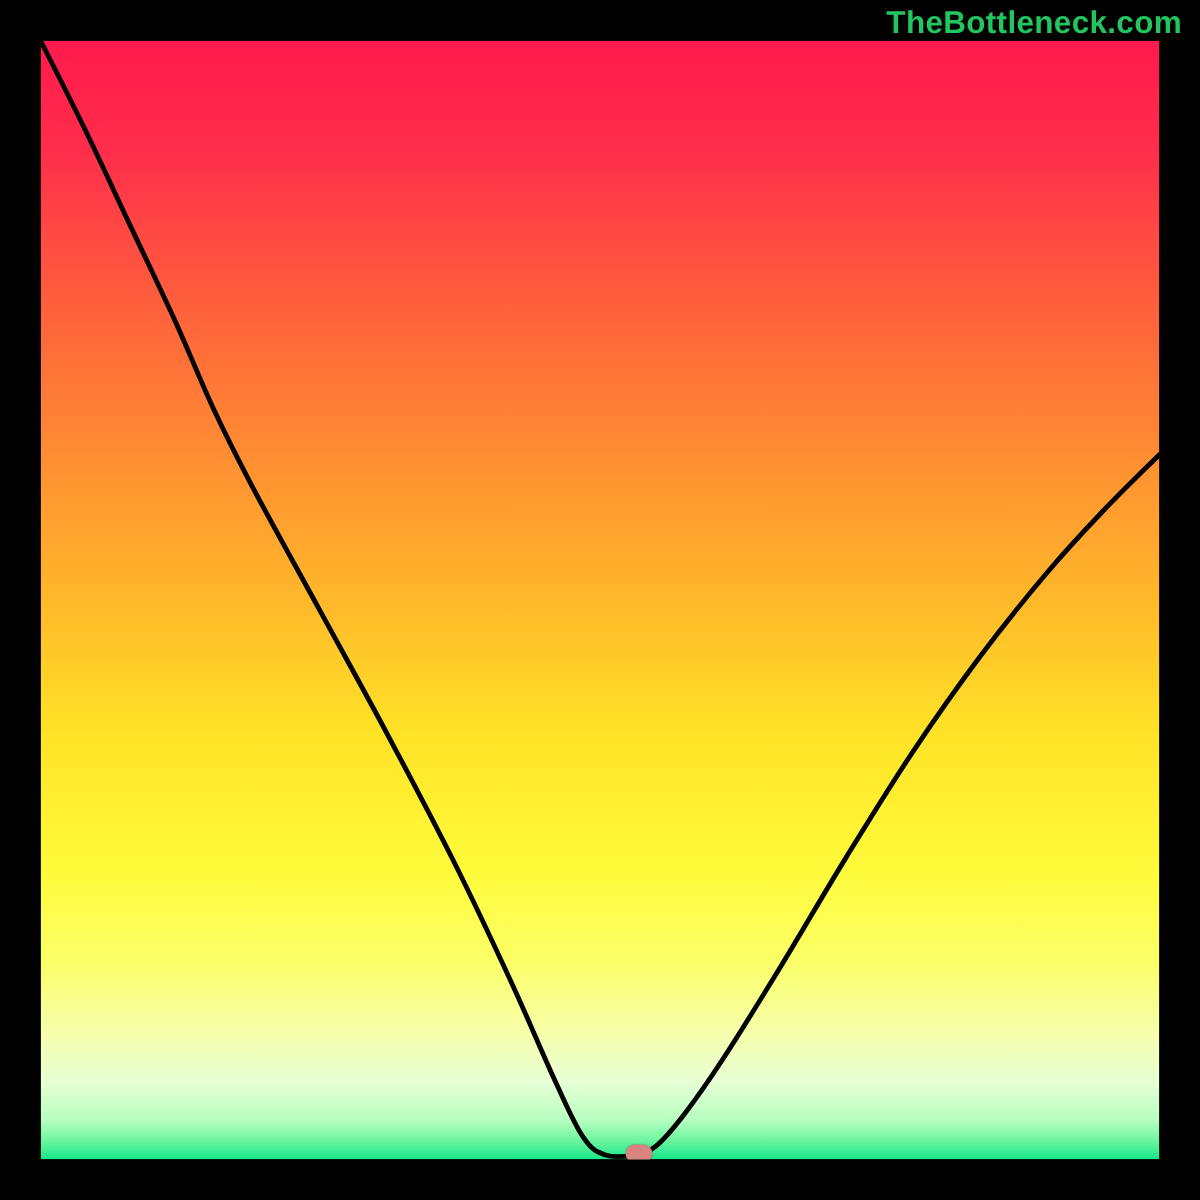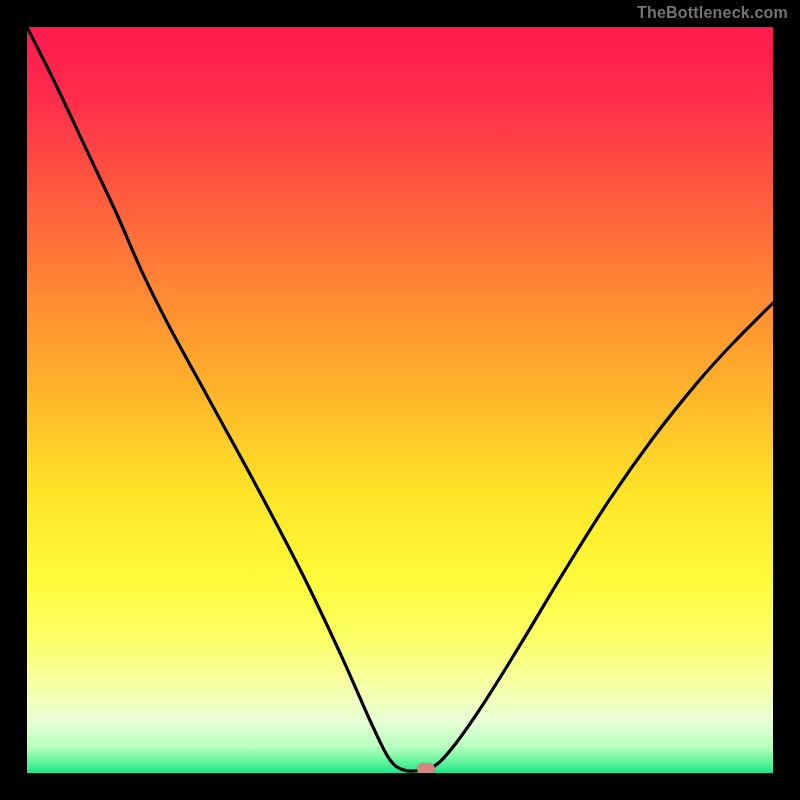--- a/index.html
+++ b/index.html
@@ -13,23 +13,23 @@
   }
   .stage {
     position: relative;
     width: 800px;
     height: 800px;
   }
   .watermark {
     position: absolute;
     top: 4px;
     right: 12px;
-    font-size: 16px;
+    font-size: 21px;
     font-weight: bold;
-    color: #737373;
+    color: #22c55e;
     letter-spacing: 0.2px;
     user-select: none;
   }
   .plot-area {
     position: absolute;
     left: 27px;
     top: 27px;
     width: 746px;
     height: 746px;
     overflow: hidden;

